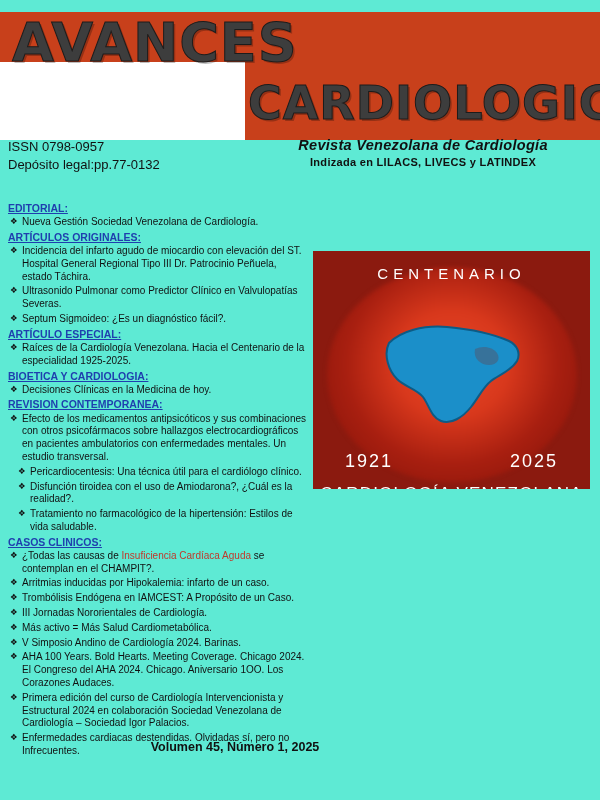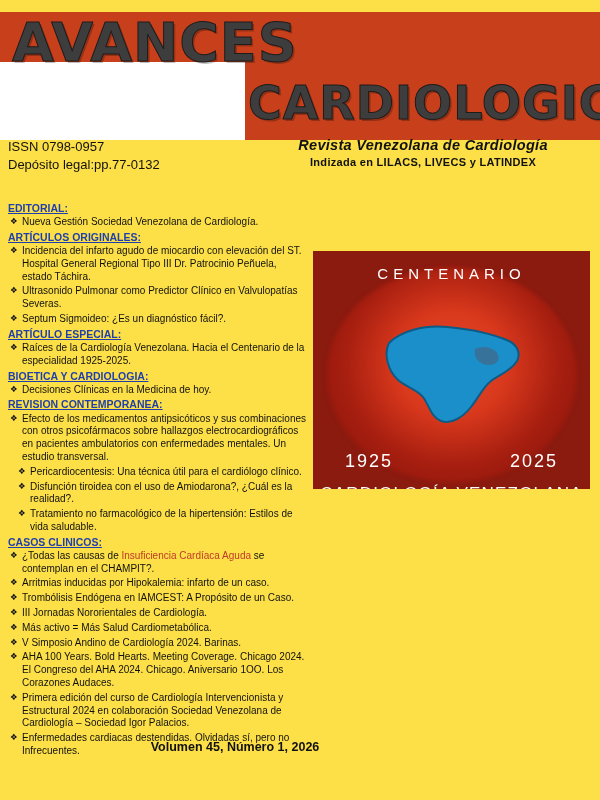--- a/index.html
+++ b/index.html
@@ -11,21 +11,21 @@
     height: 800px;
     background: #ffffff;
     font-family: "Liberation Sans", sans-serif;
     overflow: hidden;
     position: relative;
   }
   .page {
     position: relative;
     width: 600px;
     height: 800px;
-    background: #fde047;
+    background: #5eead4;
   }
 
   
   .masthead {
     position: relative;
     width: 600px;
     height: 185px;
   }
   .band-red-top {
     position: absolute;
@@ -295,23 +295,23 @@
         <path d="M18,34 C30,22 52,16 76,18 C98,20 120,24 138,32
                  C146,36 150,44 146,52 C140,62 128,66 120,72
                  C112,78 108,88 100,98 C92,108 80,116 70,112
                  C60,108 58,96 52,88 C46,80 34,78 26,70
                  C18,62 12,46 18,34 Z" fill="#1b8fc9" stroke="#0d5b85" stroke-width="2"></path>
         <path d="M104,40 C112,36 122,38 126,44 C130,50 126,56 118,56
                  C110,56 102,50 104,40 Z" fill="#8b1a0f" opacity="0.25"></path>
       </svg>
       <div class="cover-top-text">CENTENARIO</div>
       <div class="cover-years">
-        <span>1925</span>
+        <span>1921</span>
         <span>2025</span>
       </div>
       <div class="cover-bottom-text">CARDIOLOGÍA VENEZOLANA</div>
     </div>
 
   </div>
 
-  <div class="volume-line">Volumen 45, Número  1, 2026</div>
+  <div class="volume-line">Volumen 45, Número  1, 2025</div>
 
 </div>
 
 </body></html>

